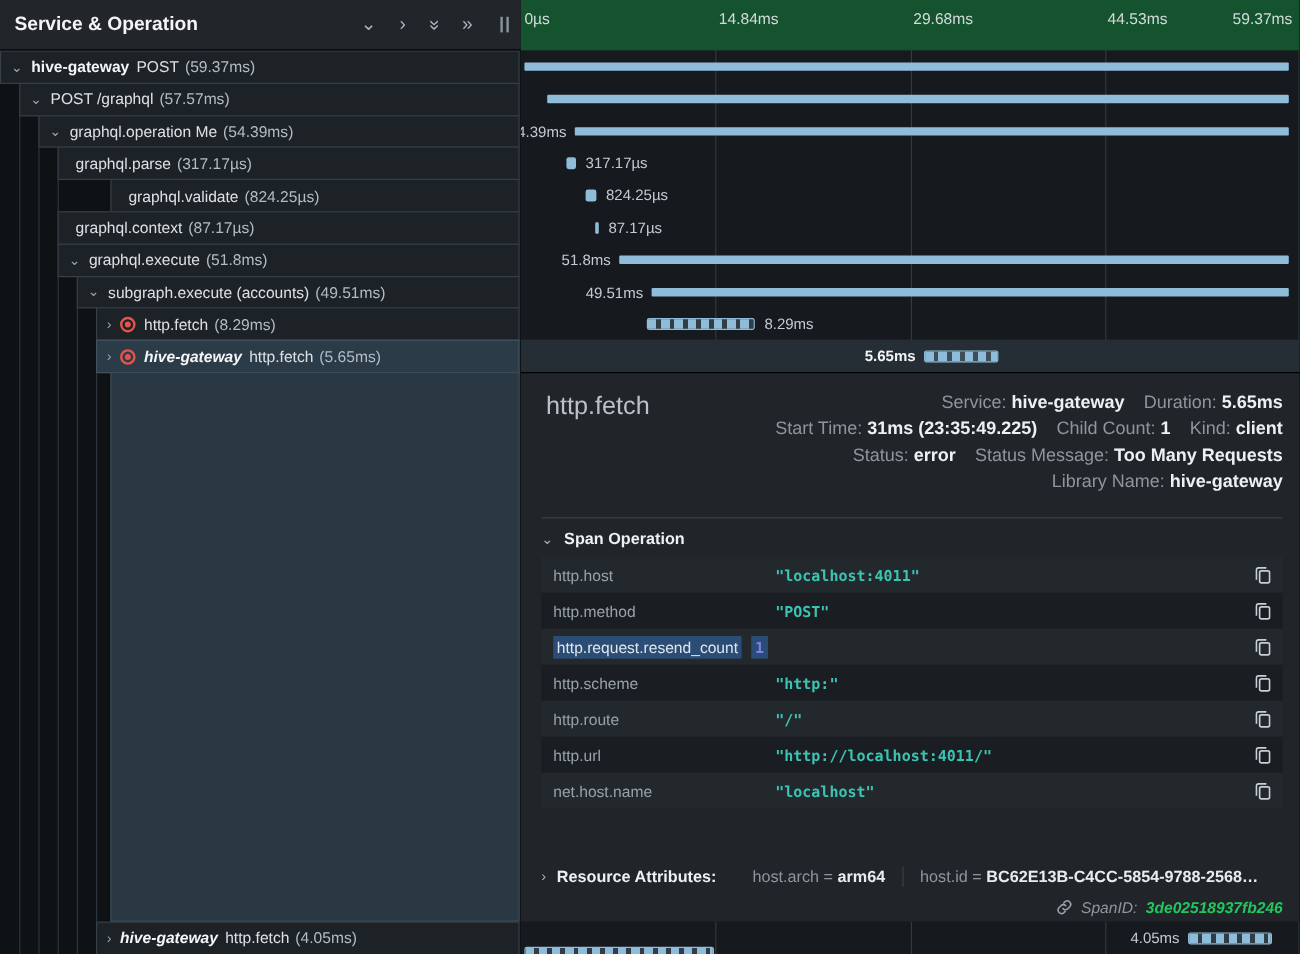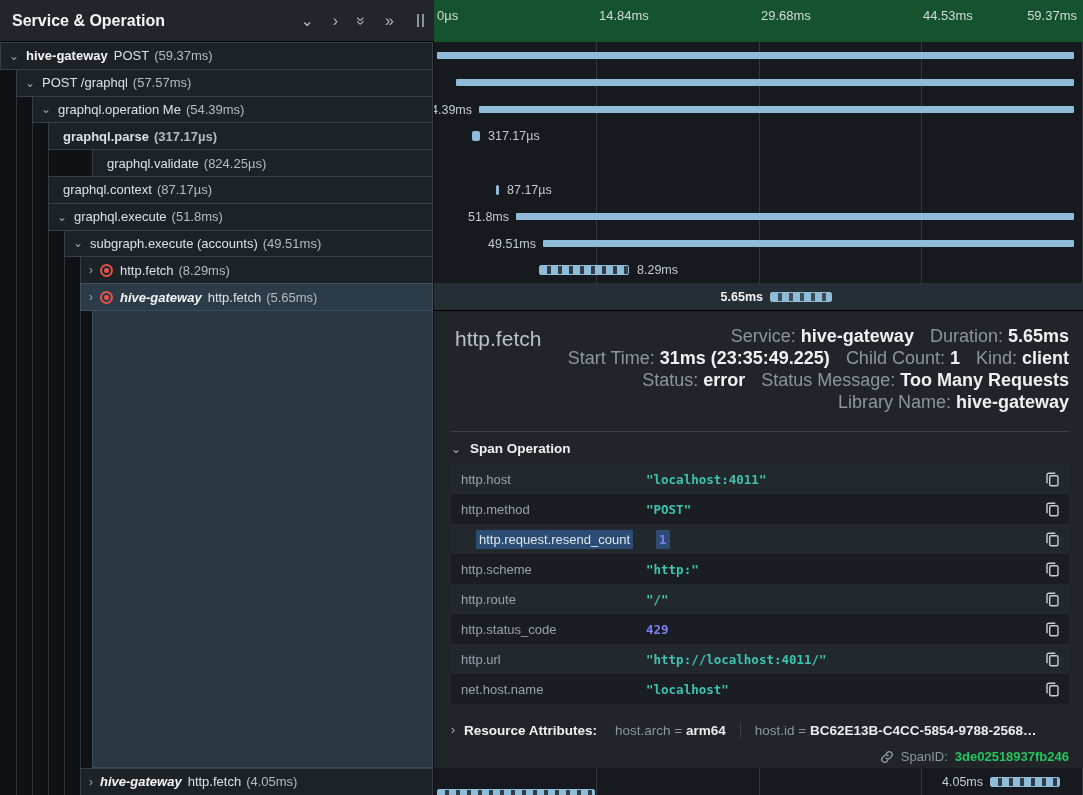--- a/index.html
+++ b/index.html
@@ -45,44 +45,44 @@
   .bar { position:absolute; top:10px; height:7px; background:#8fbdd9; border-radius:1px; }
   .bar.marker { top:9px; height:10px; border-radius:2px; }
   .bar.segmented { top:9px; height:10px; border:1px solid #8fbdd9; border-radius:2px;
     background:repeating-linear-gradient(90deg,#8fbdd9 0 7px, rgba(143,189,217,0.22) 7px 11px); }
   .bar-label { position:absolute; top:7px; font-size:12.5px; color:#c3cbd2; white-space:nowrap; }
   .bar-label.sel { color:#f2f5f7; font-weight:bold; }
   
   .detail { position:absolute; left:0; top:310px; width:649px; height:458px; background:#212529;
             border-top:1px solid #000; z-index:4; }
   .detail-title { position:absolute; left:21px; top:16px; font-size:21px; color:#b9c2c9; }
-  .meta { position:absolute; right:14px; top:14px; text-align:right; font-size:18px; line-height:22px; color:#8d969d; }
+  .meta { position:absolute; right:14px; top:14px; text-align:right; font-size:15px; line-height:22px; color:#8d969d; }
   .meta b { color:#eef1f3; }
   .meta .pair + .pair { margin-left:16px; }
   .divider { position:absolute; left:17px; right:14px; top:120px; height:1px; background:#3a4047; }
   .attrs-header { position:absolute; left:17px; top:130px; font-size:13.5px; font-weight:bold; color:#eef1f3; cursor:pointer; }
   .attrs-header .chev { color:#aab3ba; font-weight:normal; margin-right:9px; font-size:12px; }
   .attr-table { position:absolute; left:17px; right:14px; top:153px; }
   .attr-row { height:30px; display:flex; align-items:center; padding:0 10px; font-size:13px; }
   .attr-row:nth-child(odd) { background:#23282d; }
   .attr-row:nth-child(even) { background:#1a1e22; }
   .attr-key { width:185px; flex:none; color:#98a2aa; }
   .attr-val { font-family:"DejaVu Sans Mono", monospace; font-size:12.5px; font-weight:bold; }
   .attr-val.string { color:#3cc4b2; }
   .attr-val.number { color:#7e7ef2; }
-  .sel-bg { background:#2b4c74; padding:2px 3px; border-radius:1px;margin-left:15px; }
+  .sel-bg { background:#2b4c74; padding:2px 3px; border-radius:1px; }
   .attr-key.sel-bg { color:#dfe7ee; width:auto; margin-right:8px; }
   .copy-btn { margin-left:auto; cursor:pointer; display:flex; align-items:center; }
   .res-row { position:absolute; left:17px; right:14px; top:403px; height:32px; display:flex; align-items:center; font-size:13.5px; }
   .res-row .chev { color:#aab3ba; margin-right:9px; font-size:12px; }
-  .res-title { font-weight:bold; color:#eef1f3; margin-right:18px; cursor:pointer; }
+  .res-title { font-weight:bold; color:#eef1f3; margin-right:30px; cursor:pointer; }
   .res-attr { color:#8d969d; white-space:nowrap; overflow:hidden; text-overflow:ellipsis; }
   .res-attr b { color:#e9ecef; }
   .res-sep { width:1px; height:17px; background:#3a4046; margin:0 14px; flex:none; }
-  .detail-footer { position:absolute; right:14px; top:438px; font-size:13px; color:#8d969d; display:flex; align-items:flex-end; gap:7px; }
+  .detail-footer { position:absolute; right:14px; top:438px; font-size:13px; color:#8d969d; display:flex; align-items:flex-start; gap:7px;font-style:italic; }
   .detail-footer b { color:#22c55e; }
 </style>
 </head>
 <body>
 
 <div class="left-panel">
   <div class="lp-header">
     <span class="lp-title">Service &amp; Operation</span>
     <div class="lp-icons">
       <span class="icon-btn">⌄</span>
@@ -112,21 +112,21 @@
       <div class="tree-row" style="top: 68.8px; left: 16px;">
         <span class="chev">⌄</span>
         <span>POST /graphql</span>
         <span class="dur">(57.57ms)</span>
       </div>
       <div class="tree-row" style="top: 95.6px; left: 32px;">
         <span class="chev">⌄</span>
         <span>graphql.operation Me</span>
         <span class="dur">(54.39ms)</span>
       </div>
-      <div class="tree-row" style="top: 122.4px; left: 48px; font-weight: bold;">
+      <div class="tree-row" style="top: 122.4px; left: 48px;">
         <span class="pad"></span>
         <span>graphql.parse</span>
         <span class="dur">(317.17µs)</span>
       </div>
       <div class="tree-row" style="top: 149.2px; left: 48px; margin-left: 44px;">
         <span class="pad"></span>
         <span>graphql.validate</span>
         <span class="dur">(824.25µs)</span>
       </div>
       <div class="tree-row" style="top: 176px; left: 48px;">
@@ -195,20 +195,24 @@
         <div class="bar" style="left: 22px; width: 618px;"></div>
       </div>
       <div class="tl-row" style="top: 95.6px;">
         <div class="bar" style="left: 45px; width: 595px;"></div>
         <span class="bar-label" style="left: 38px; transform: translateX(-100%);">54.39ms</span>
       </div>
       <div class="tl-row" style="top: 122.4px;">
         <div class="bar marker" style="left: 38px; width: 8px;"></div>
         <span class="bar-label" style="left: 54px;">317.17µs</span>
       </div>
+      <div class="tl-row" style="top: 149.2px;">
+        <div class="bar marker" style="left: 54px; width: 9px;"></div>
+        <span class="bar-label" style="left: 71px;">824.25µs</span>
+      </div>
       <div class="tl-row" style="top: 176px;">
         <div class="bar marker" style="left: 62px; width: 3px;"></div>
         <span class="bar-label" style="left: 73px;">87.17µs</span>
       </div>
       <div class="tl-row" style="top: 202.8px;">
         <div class="bar" style="left: 82px; width: 558px;"></div>
         <span class="bar-label" style="left: 75px; transform: translateX(-100%);">51.8ms</span>
       </div>
       <div class="tl-row" style="top: 229.6px;">
         <div class="bar" style="left: 109px; width: 531px;"></div>
@@ -286,30 +290,20 @@
           <span class="attr-key">http.route</span>
           <span class="attr-val string">"/"</span>
           <span class="copy-btn">
             <svg width="13" height="15" viewBox="0 0 13 15" fill="none" stroke="#c7ced4" stroke-width="1.4">
               <rect x="3.7" y="3.7" width="8.3" height="10" rx="1.5"></rect>
               <path d="M9.3 1.2H2.7A1.7 1.7 0 0 0 1 2.9v8.3"></path>
             </svg>
           </span>
         </div>
         <div class="attr-row">
-          <span class="attr-key">http.status_code</span>
-          <span class="attr-val number">429</span>
-          <span class="copy-btn">
-            <svg width="13" height="15" viewBox="0 0 13 15" fill="none" stroke="#c7ced4" stroke-width="1.4">
-              <rect x="3.7" y="3.7" width="8.3" height="10" rx="1.5"></rect>
-              <path d="M9.3 1.2H2.7A1.7 1.7 0 0 0 1 2.9v8.3"></path>
-            </svg>
-          </span>
-        </div>
-        <div class="attr-row">
           <span class="attr-key">http.url</span>
           <span class="attr-val string">"http://localhost:4011/"</span>
           <span class="copy-btn">
             <svg width="13" height="15" viewBox="0 0 13 15" fill="none" stroke="#c7ced4" stroke-width="1.4">
               <rect x="3.7" y="3.7" width="8.3" height="10" rx="1.5"></rect>
               <path d="M9.3 1.2H2.7A1.7 1.7 0 0 0 1 2.9v8.3"></path>
             </svg>
           </span>
         </div>
         <div class="attr-row">

